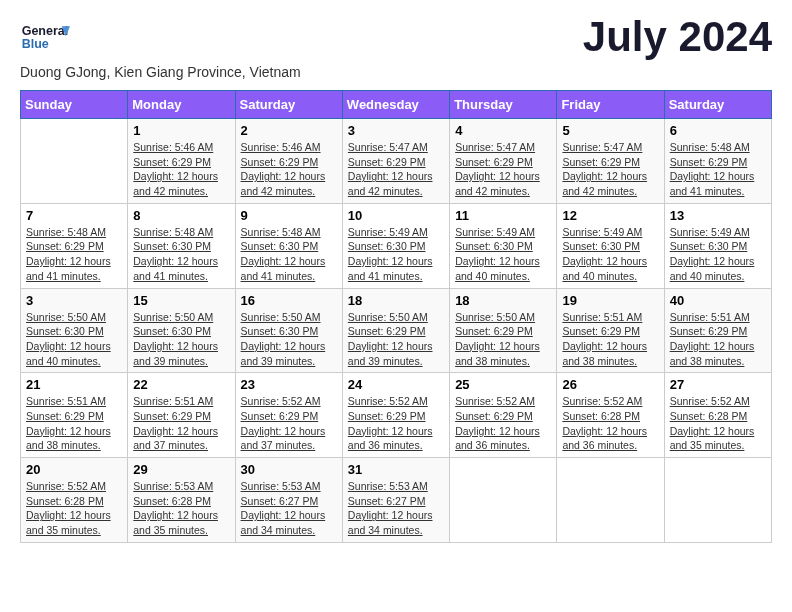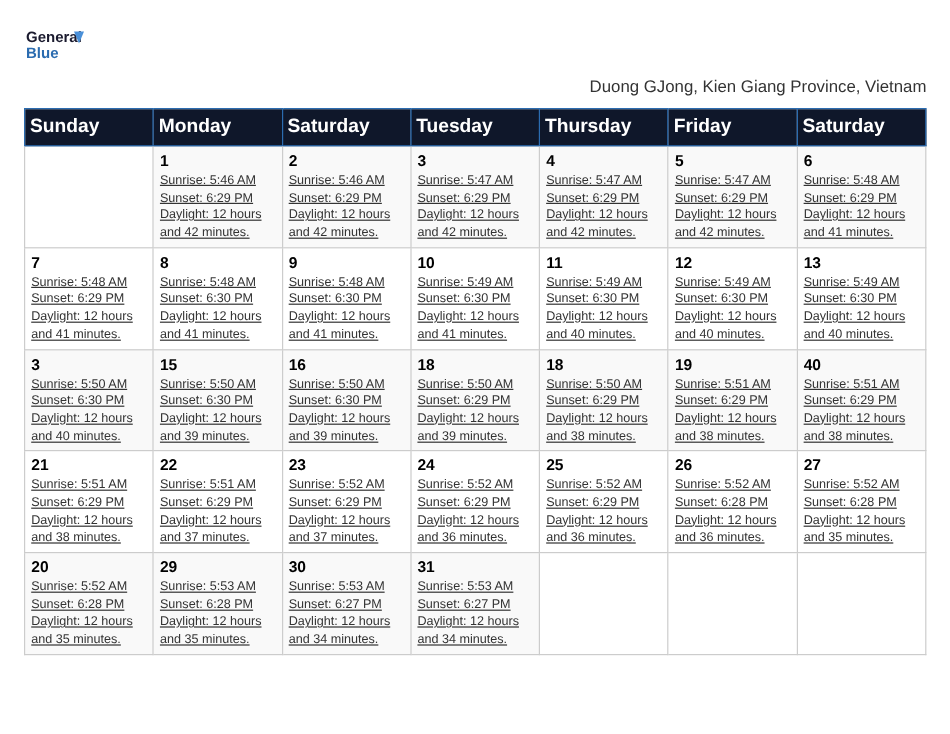--- a/index.html
+++ b/index.html
@@ -22,36 +22,36 @@
       gap: 6px;
     }
     .title-month {
       font-size: 42px;
       font-weight: bold;
       color: #1a1a2e;
       text-align: right;
       line-height: 1;
     }
     .subtitle-location {
-      text-align: right;
+      text-align: left;
       font-size: 14px;
       color: #333;
       margin-bottom: 10px;
     }
     table {
       width: 100%;
       border-collapse: collapse;
       font-size: 11px;
     }
     thead tr th {
-      background-color: #0f172a;
+      background-color: #8b5cf6;
       color: #fff;
       padding: 6px 4px;
       text-align: left;
-      font-size: 16px;
+      font-size: 13px;
       font-weight: bold;
       border: 1px solid #2b6cb0;
     }
     tbody tr td {
       border: 1px solid #ccc;
       vertical-align: top;
       padding: 4px 5px;
       width: 14.28%;
       min-height: 70px;
     }
@@ -82,31 +82,34 @@
 
 <div class="header-top">
   <div class="logo">
     <svg width="50" height="44" viewBox="0 0 60 44">
       <rect x="0" y="0" width="60" height="44" fill="white"></rect>
       <text x="2" y="18" font-family="Arial" font-size="15" font-weight="bold" fill="#1a1a2e">General</text>
       <text x="2" y="34" font-family="Arial" font-size="15" font-weight="bold" fill="#2b6cb0">Blue</text>
       <polygon points="50,8 60,8 55,20" fill="#4a90d9"></polygon>
     </svg>
   </div>
+  <div>
+    <div class="title-month">July 2024</div>
+  </div>
 </div>
 
 <div class="subtitle-location">Duong GJong, Kien Giang Province, Vietnam</div>
 
 <table>
   <thead>
     <tr>
     <th>Sunday</th>
         <th>Monday</th>
         <th>Saturday</th>
-        <th>Tuesday</th>
+        <th>Wednesday</th>
         <th>Thursday</th>
         <th>Friday</th>
         <th>Saturday</th>
       </tr>
   </thead>
   <tbody id="calendar-body">
   <tr>
         <td class="empty-cell"></td>
         <td>
           <span class="day-number">1</span>

